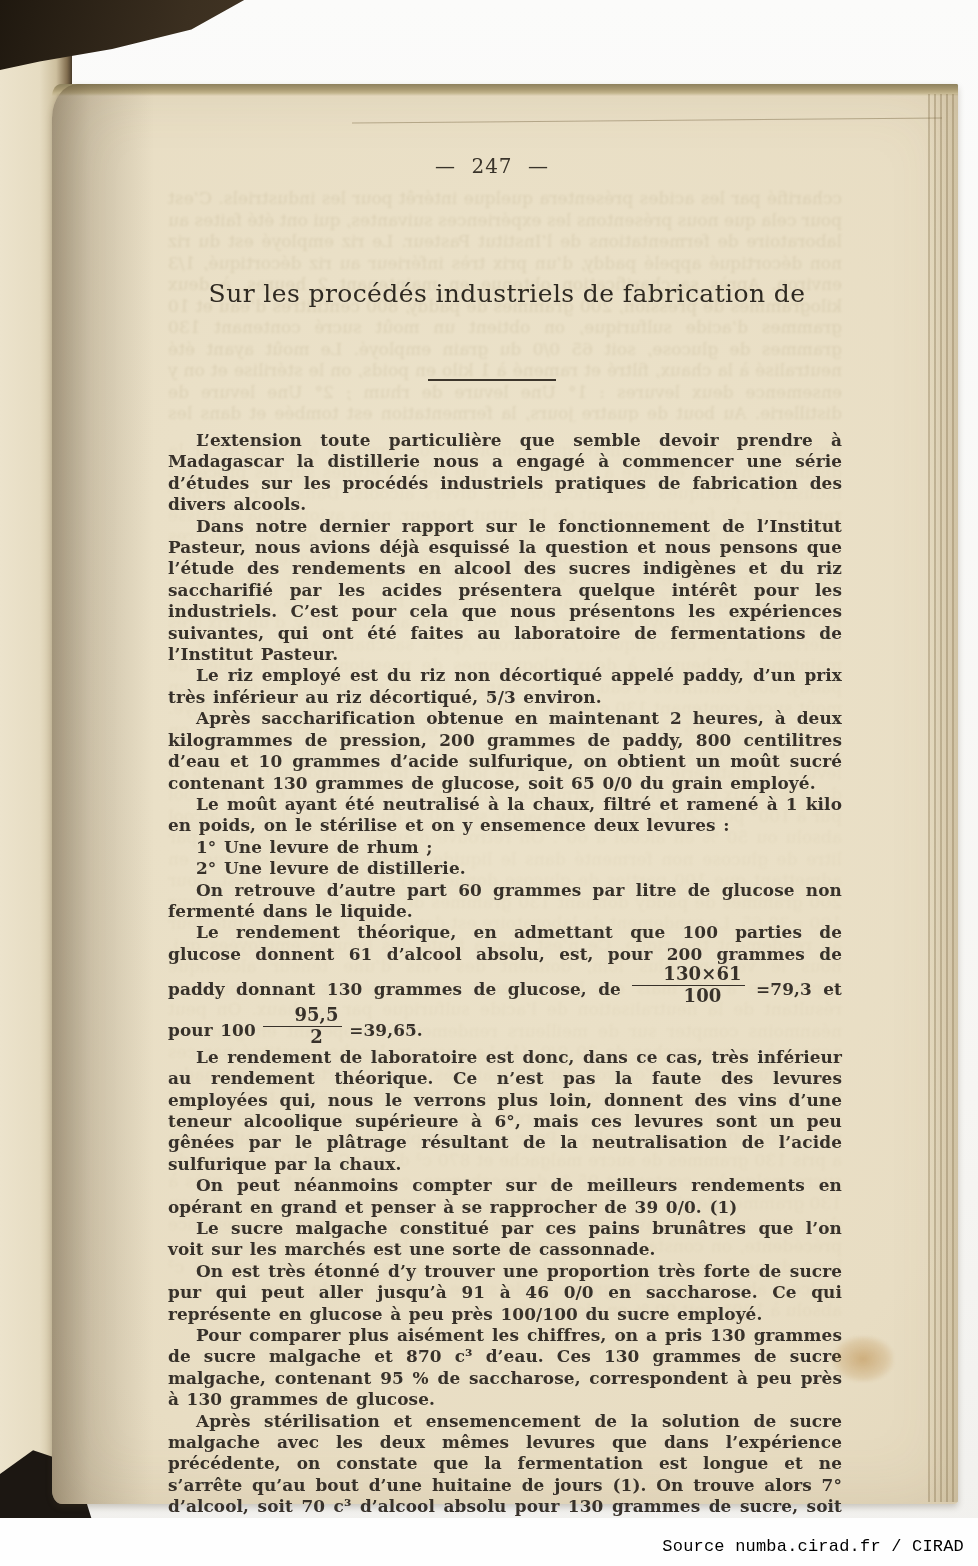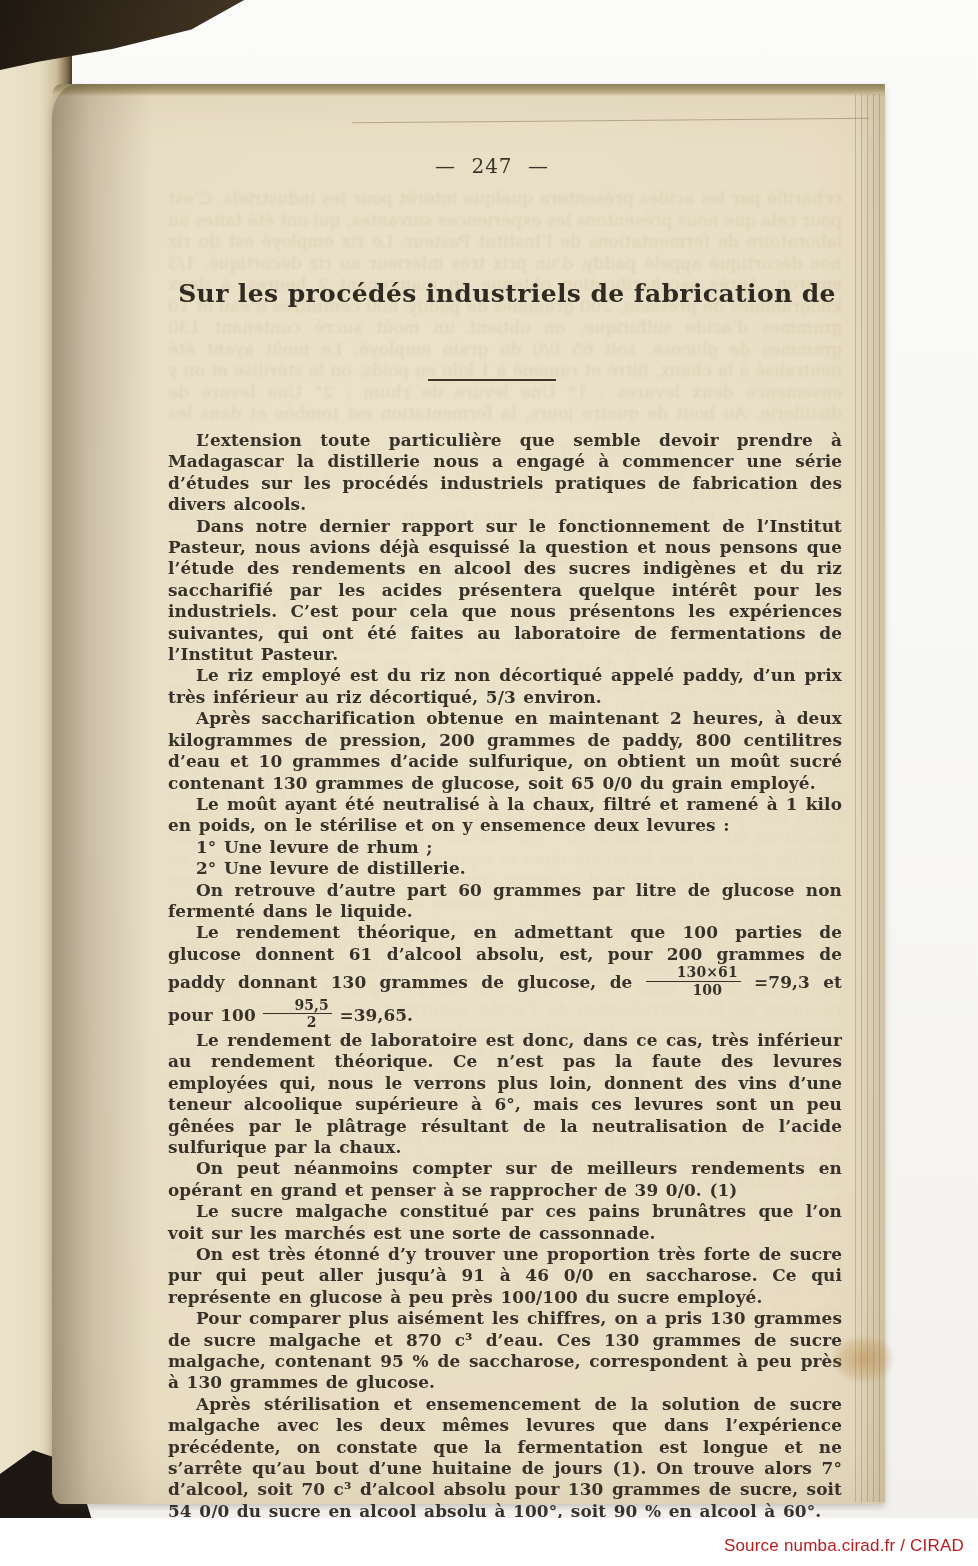--- a/index.html
+++ b/index.html
@@ -21,21 +21,21 @@
   .binding-bottom{
     position:absolute;left:0;top:1448px;width:118px;height:118px;
     background:#1c1712;
     clip-path:polygon(0 22%,28% 2%,52% 10%,72% 42%,90% 100%,0 100%);
   }
   .prev-page{
     position:absolute;left:0;top:42px;width:72px;height:1466px;
     background:linear-gradient(90deg,#ece3cc 0%,#e6dcc2 55%,#cdbf9e 78%,#836f50 93%,#473928 100%);
   }
   .page{
-    position:absolute;left:52px;top:84px;width:833px;height:1420px;
+    position:absolute;left:52px;top:84px;width:906px;height:1420px;
     background:radial-gradient(120% 100% at 45% 40%, #ece3cb 0%, #e8ddc3 60%, #ddd0b2 100%);
     border-radius:26px 4px 4px 10px / 34px 4px 4px 14px;
     box-shadow:0 3px 6px rgba(70,60,40,.25), inset 0 0 70px rgba(120,95,55,.14);
   }
   .page-top-edge{
     position:absolute;left:0;right:0;top:0;height:12px;
     background:linear-gradient(180deg,#8d815d 0%,#a99a72 45%,#c2b48c 75%,rgba(194,180,140,0) 100%);
     border-radius:26px 4px 0 0 / 34px 4px 0 0;
   }
   .gutter-shade{
@@ -56,46 +56,46 @@
     transform:rotate(-0.5deg);
   }
   .stain{
     position:absolute;left:780px;top:1252px;width:62px;height:46px;
     background:radial-gradient(ellipse at center, rgba(175,119,41,.45) 0%, rgba(175,119,41,.18) 55%, rgba(175,119,41,0) 75%);
     filter:blur(1px);
   }
   .footer-band{position:absolute;left:0;right:0;bottom:0;height:48px;background:#fefefe;}
   .source-credit{
     position:absolute;right:14px;bottom:10px;
-    font-family:Liberation Sans, sans-serif;
-    font-size:17px;color:#b91c1c;letter-spacing:.2px;
+    font-family:Liberation Mono, monospace;
+    font-size:17px;color:#000000;letter-spacing:.2px;
   }
 
   
   .page-number{
     position:absolute;top:70px;left:0;width:880px;text-align:center;
     font-size:20px;color:#3a342b;letter-spacing:1px;word-spacing:8px;
   }
   .title-block{
     position:absolute;top:194px;left:60px;width:790px;text-align:center;
-    font-weight:bold;font-size:25px;line-height:31px;color:#2f2a22;letter-spacing:.4px;
+    font-weight:normal;font-size:25px;line-height:31px;color:#2f2a22;letter-spacing:.4px;
   }
   .title-rule{
     position:absolute;top:295px;left:376px;width:128px;height:2px;
     background:#3c352b;
   }
   .body-col{
     position:absolute;left:116px;top:346px;width:674px;
     font-size:16.9px;line-height:21.4px;color:#37312a;
     text-align:justify;word-spacing:1.6px;letter-spacing:.1px;
   }
   .para{margin:0;text-indent:28px;font-weight:bold;}
   .frac{
     display:inline-block;vertical-align:-7px;text-align:center;
-    line-height:1.05;font-size:14px;
+    line-height:1.05;font-size:18px;
   }
   .frac .fnum{display:block;padding:0 3px 1px;border-bottom:1.4px solid #37312a;}
   .frac .fden{display:block;padding-top:1px;}
   .footnote-rule{margin:15px 0 9px -2px;width:678px;height:2px;background:#3a332a;}
   .footnote{
     font-size:14.3px;line-height:18.5px;color:#3a342c;
     text-align:justify;text-indent:26px;word-spacing:1.4px;
   }
 
   

